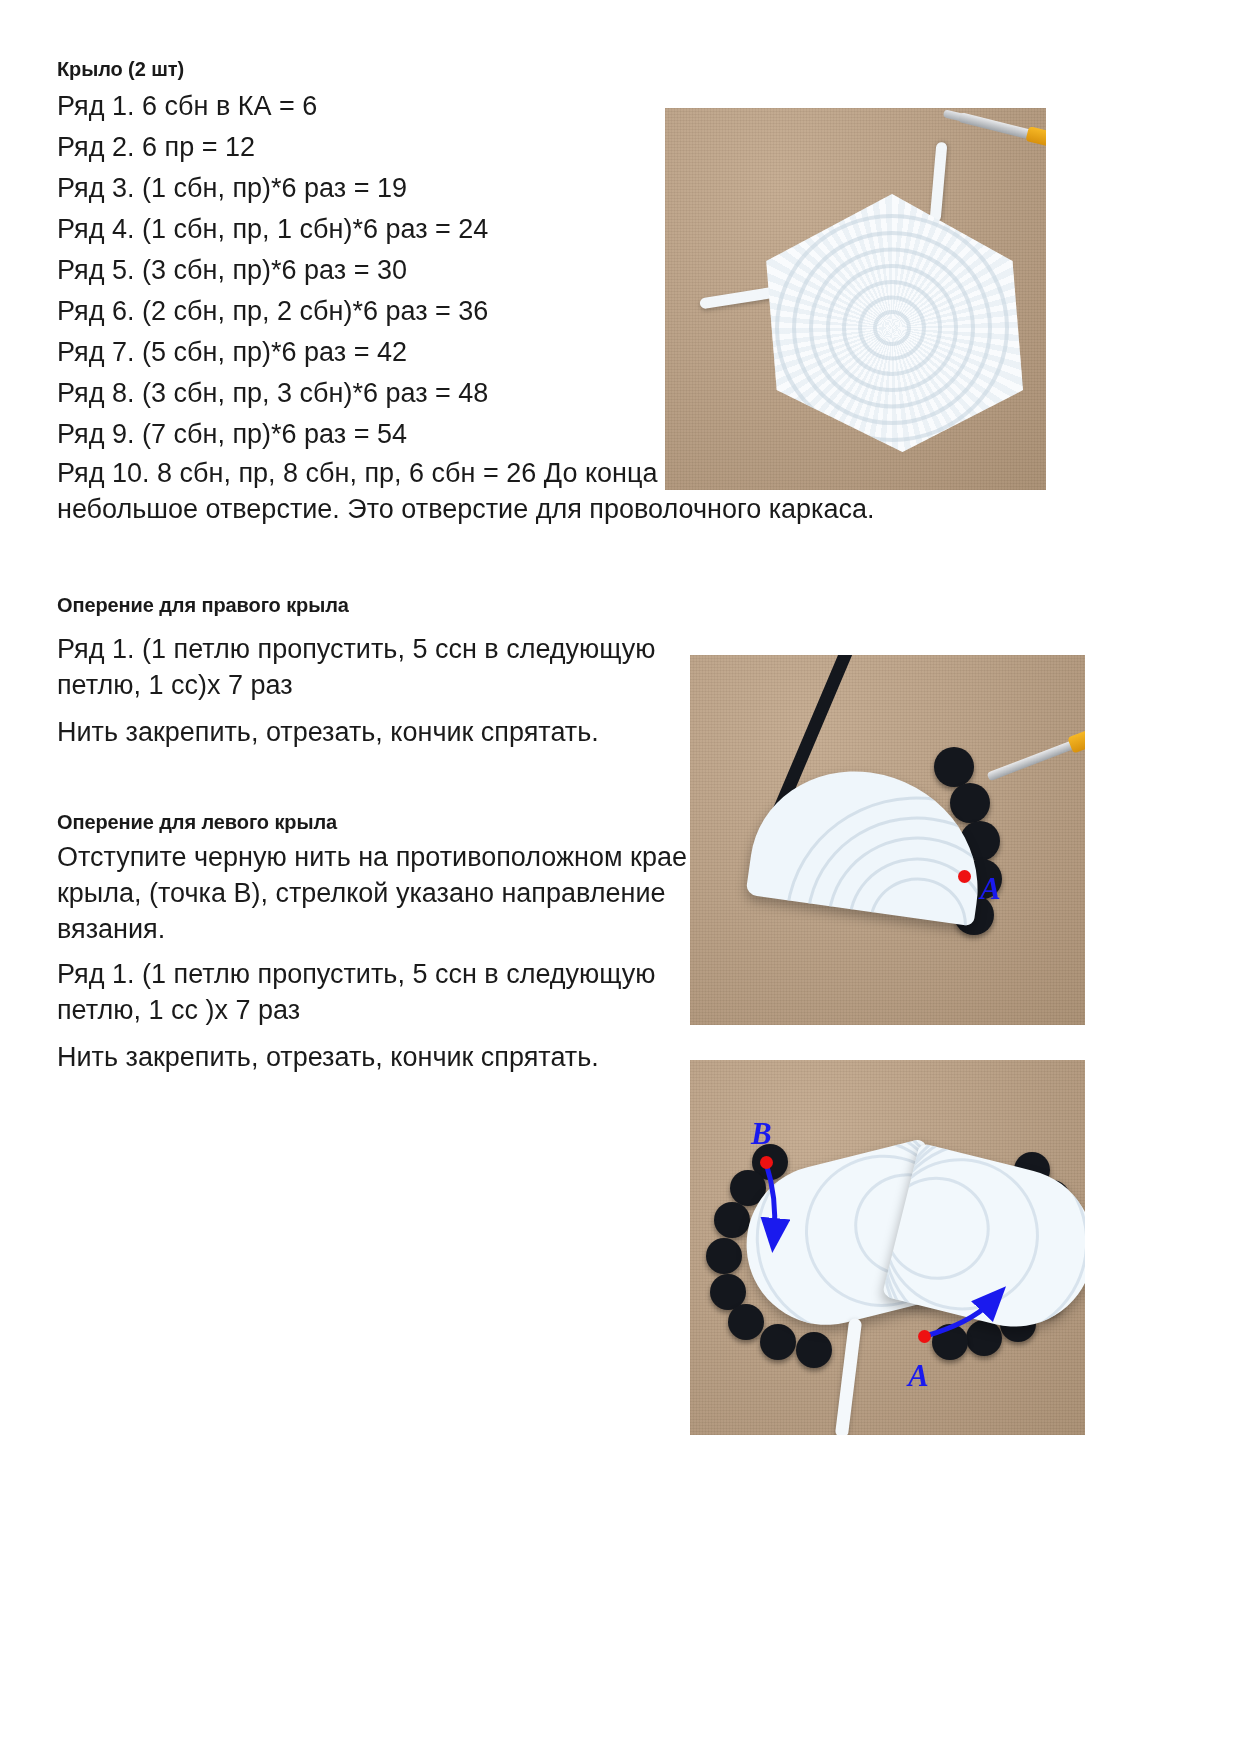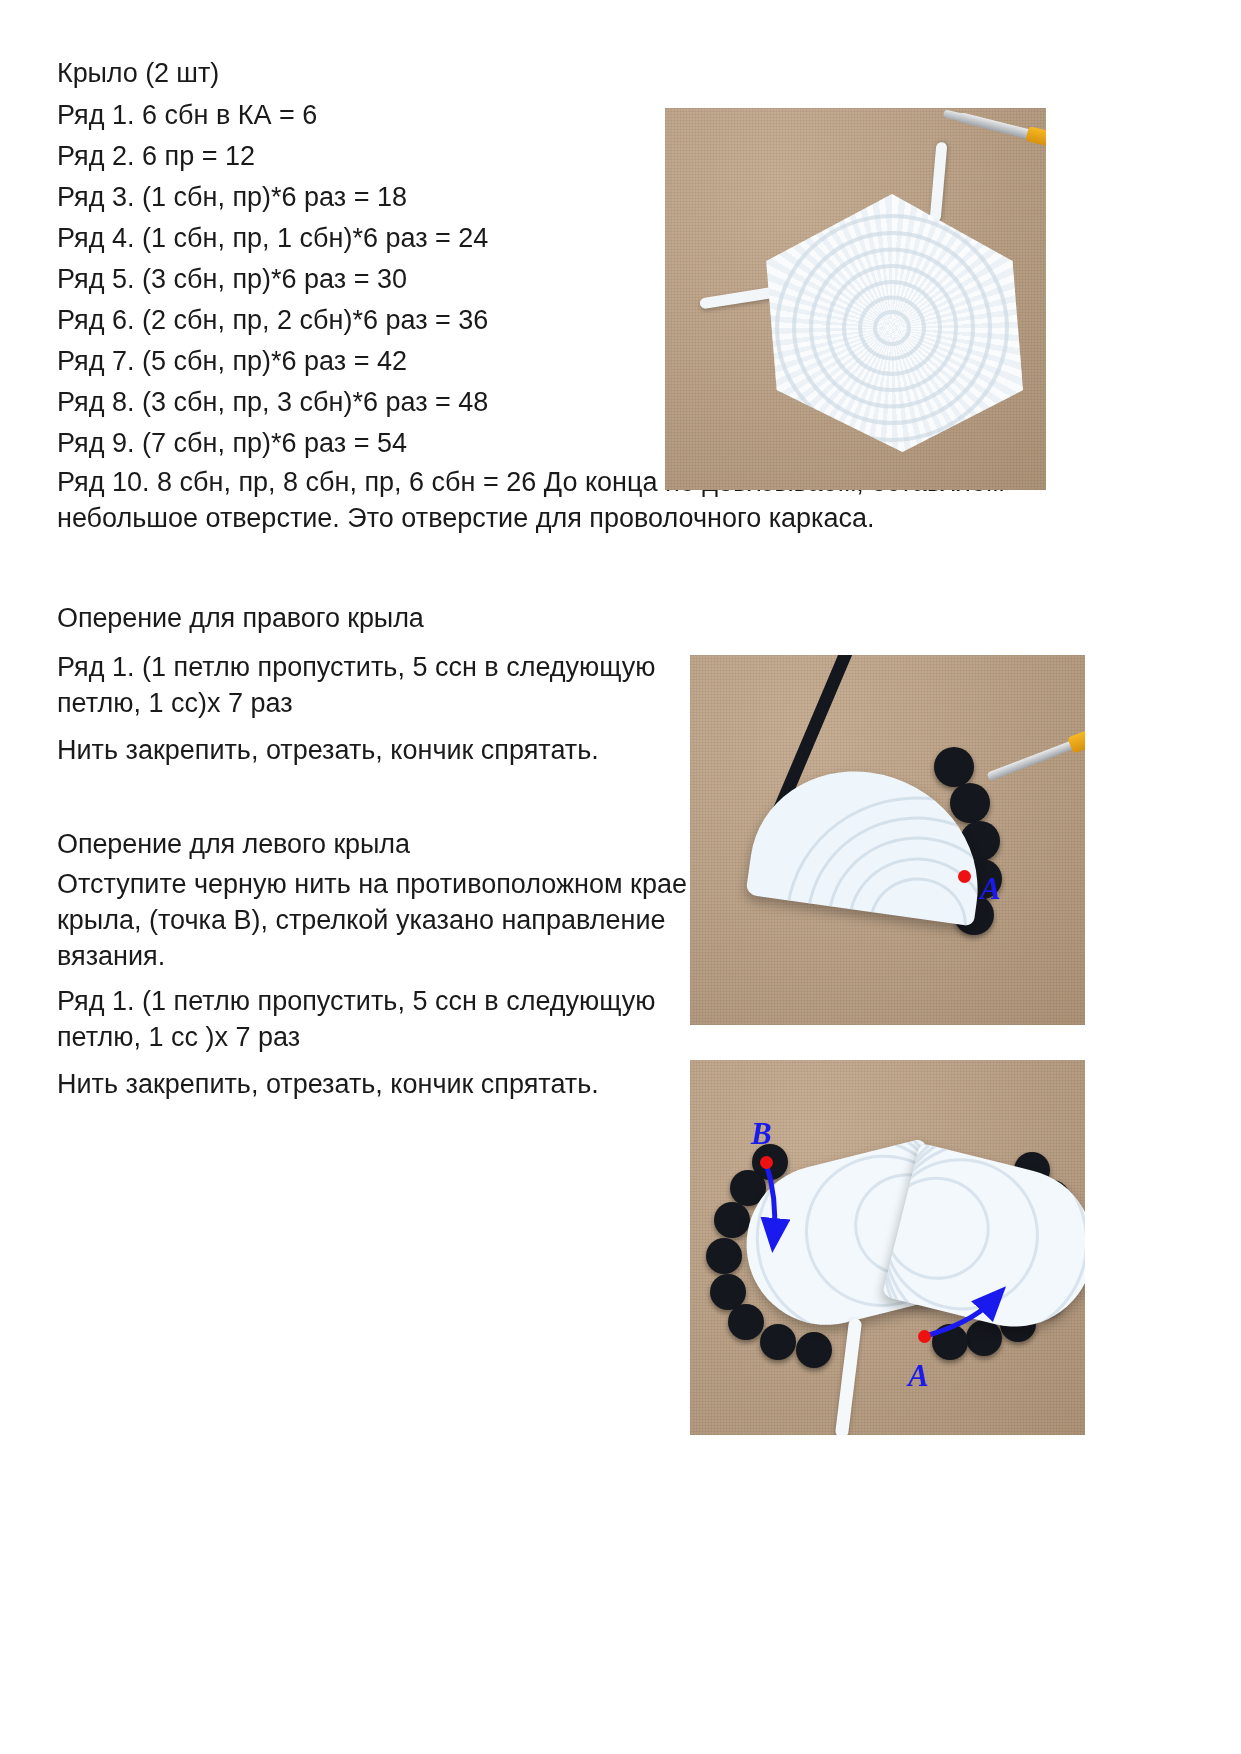--- a/index.html
+++ b/index.html
@@ -13,22 +13,22 @@
   }
   .page{position:relative;width:1241px;height:1754px;}
 
   
   .text-col{
     position:absolute;
     left:57px;top:56px;
     width:640px;
   }
   .h-sec{
-    font-size:27px;
-    font-weight:normal;
+    font-size:20px;
+    font-weight:bold;
     line-height:1.30;
     margin:0 0 4px 0;
     letter-spacing:-0.1px;
   }
   .line{
     font-size:27px;
     line-height:41px;
     margin:0;
     white-space:nowrap;
   }
@@ -198,21 +198,21 @@
 <body>
 
 <div class="page">
 
   <div class="text-col">
 
     <h2 class="h-sec">Крыло (2 шт)</h2>
 
     <p class="line">Ряд 1.  6 сбн в КА = 6</p>
     <p class="line">Ряд 2.  6 пр = 12</p>
-    <p class="line">Ряд 3. (1 сбн, пр)*6 раз = 18</p>
+    <p class="line">Ряд 3. (1 сбн, пр)*6 раз = 19</p>
     <p class="line">Ряд 4. (1 сбн, пр, 1 сбн)*6 раз = 24</p>
     <p class="line">Ряд 5. (3 сбн, пр)*6 раз = 30</p>
     <p class="line">Ряд 6. (2 сбн, пр, 2 сбн)*6 раз = 36</p>
     <p class="line">Ряд 7. (5 сбн, пр)*6 раз = 42</p>
     <p class="line">Ряд 8. (3 сбн, пр, 3 сбн)*6 раз = 48</p>
     <p class="line">Ряд 9. (7 сбн, пр)*6 раз = 54</p>
     <p class="para wide">Ряд 10. 8 сбн, пр, 8 сбн, пр, 6 сбн = 26 До конца не довязываем, оставляем небольшое отверстие. Это отверстие для проволочного каркаса.</p>
     <div class="gap-sm"></div>
 
     <div class="gap-lg"></div>

